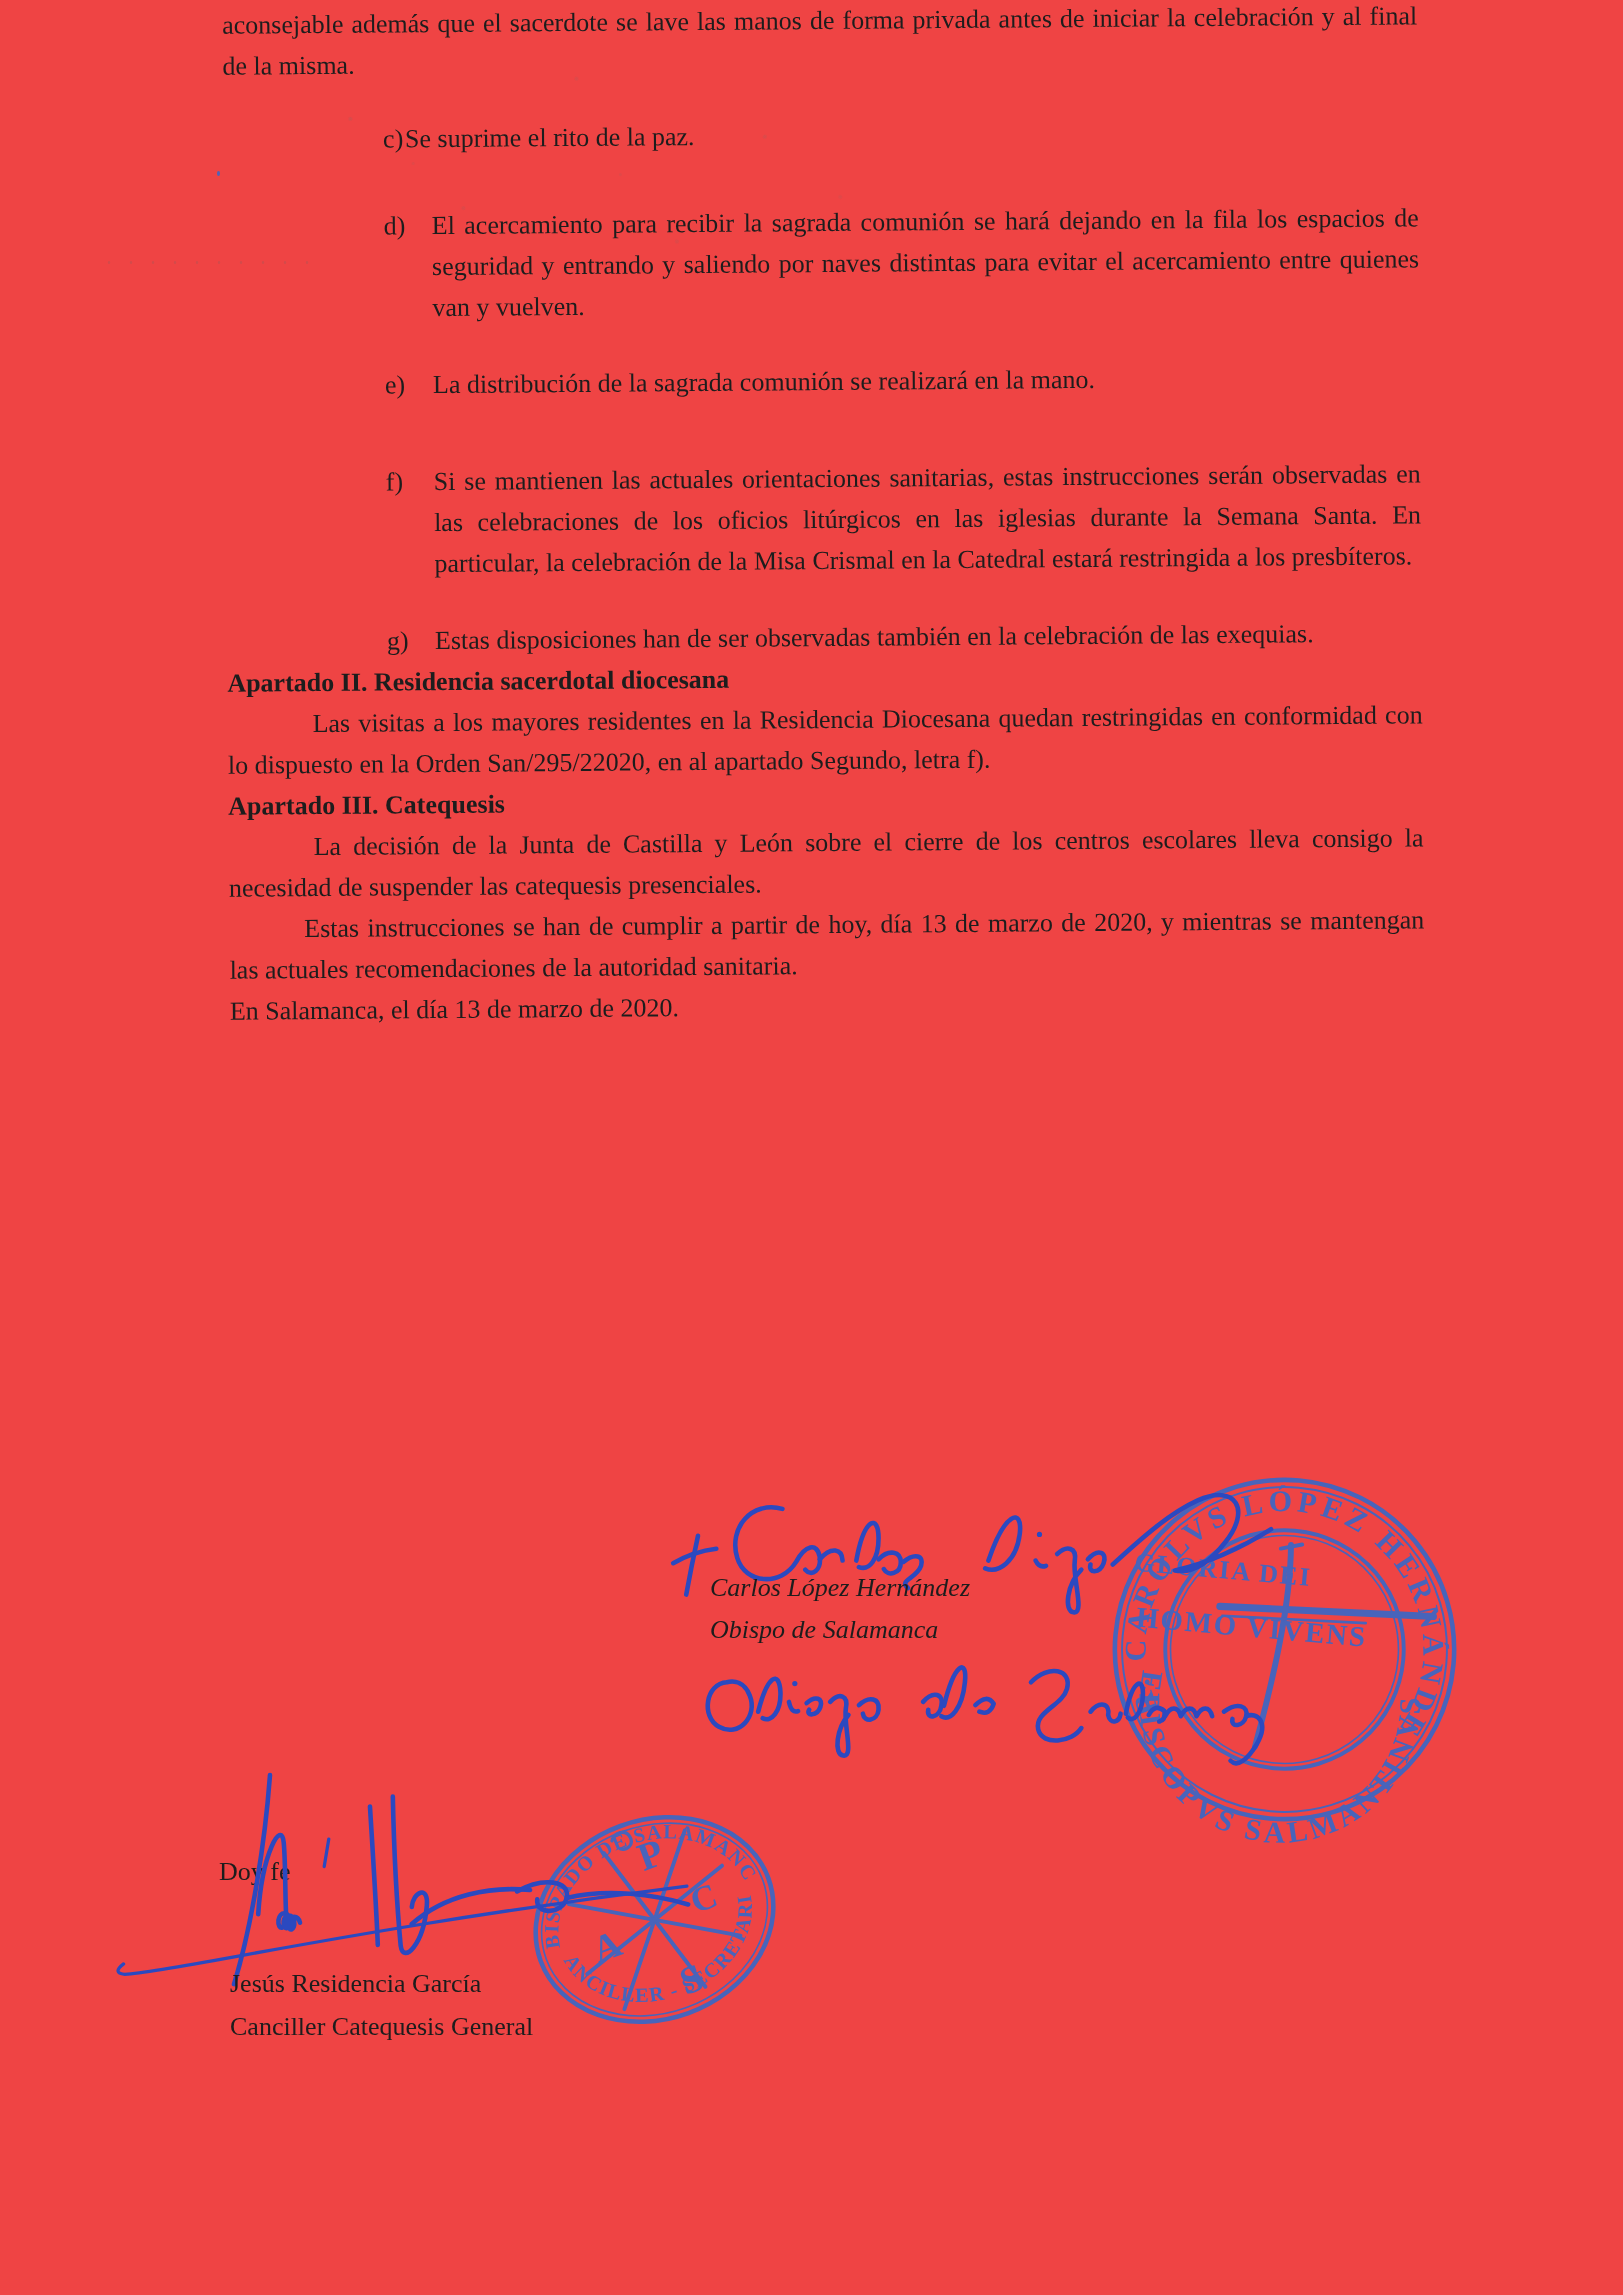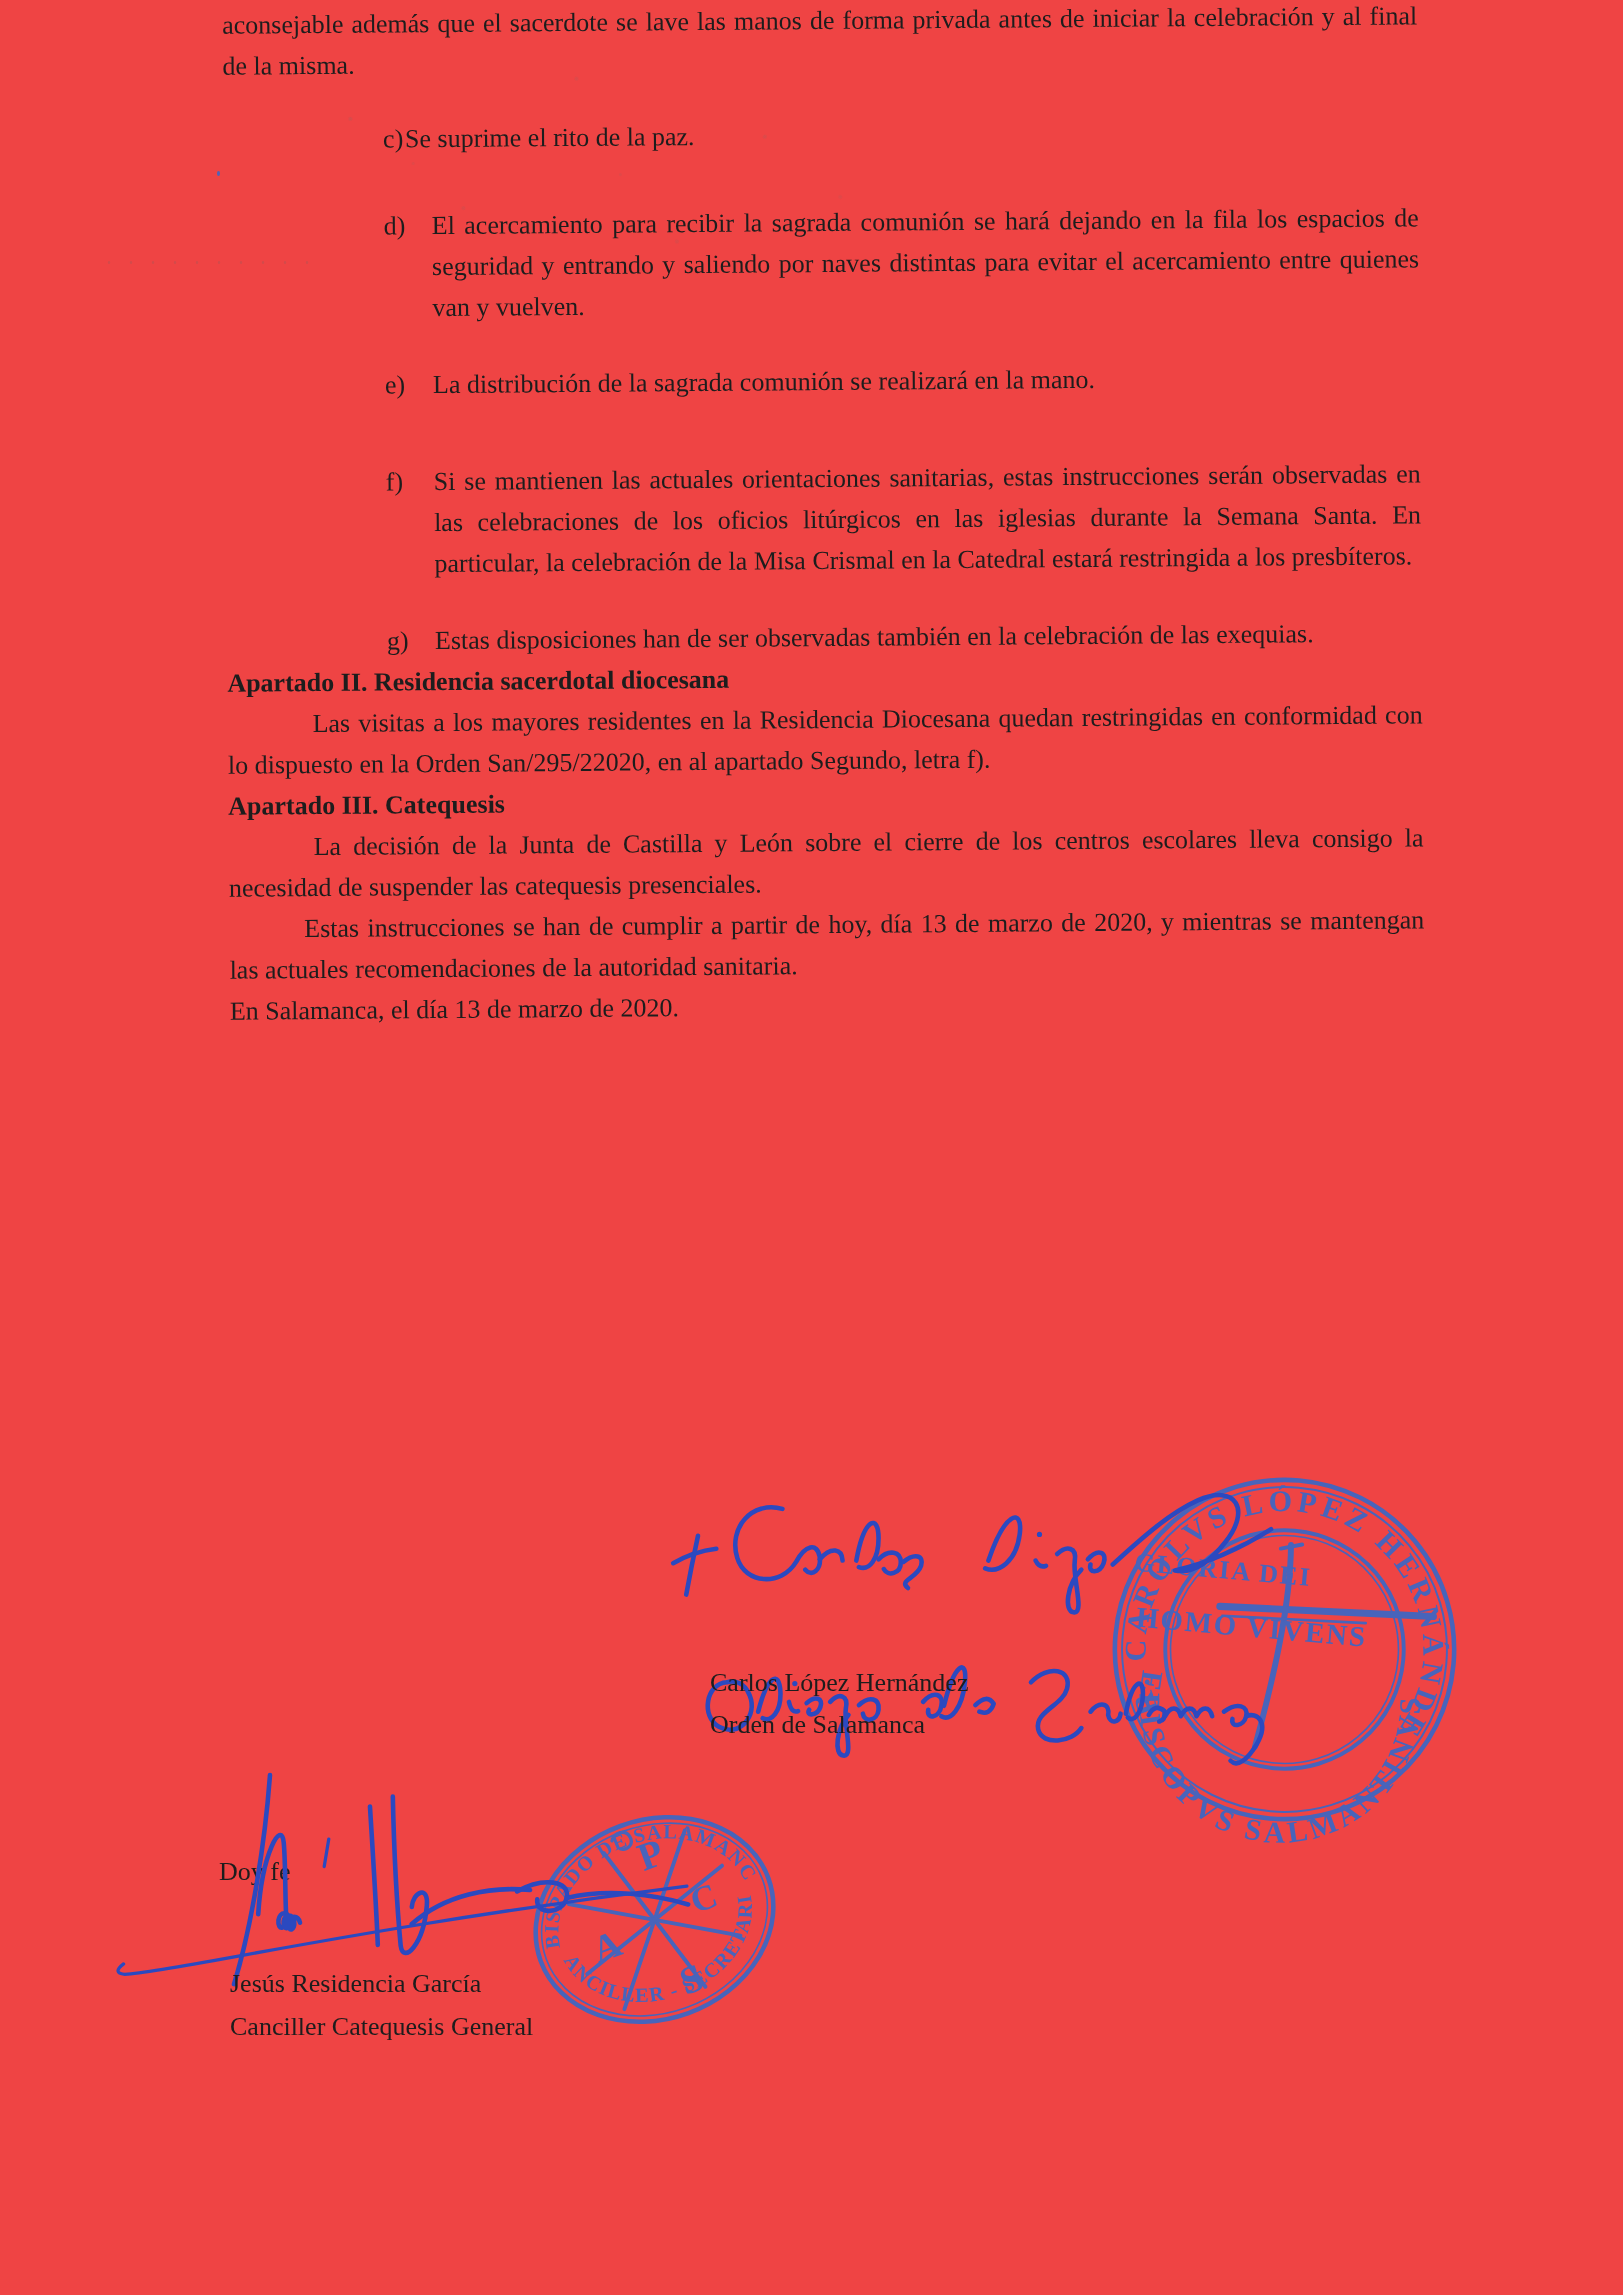--- a/index.html
+++ b/index.html
@@ -26,21 +26,21 @@
   .item .body{flex:1;text-align:justify;}
   .mt50{margin-top:33px;} .mt70{margin-top:46px;} .mt55{margin-top:36px;}
   .mt85{margin-top:56px;} .mt30{margin-top:19.6px;} .mt34{margin-top:22px;}
   .mt28{margin-top:18.3px;} .mt40{margin-top:26px;} .mt24{margin-top:15.7px;}
   .apartado{margin-left:192px;font-weight:bold;}
   .sec-par{margin-left:100px;text-indent:85px;text-align:justify;}
   .full-par{margin-left:0;text-indent:75px;text-align:justify;}
   .dateline{margin-left:75px;}
   
   .abs{position:absolute;font-size:26px;line-height:42px;}
-  .printed-bishop{left:710px;top:1662px;}
+  .printed-bishop{left:710px;top:1567px;font-style:italic;}
   .doyfe{left:219px;top:1851px;}
   .attestation{left:230px;top:1962px;line-height:43px;}
   
   .stamp{position:absolute;opacity:0.92;}
   .ink{position:absolute;}
   .stamp text{fill:#3a67c6;font-family:"Liberation Serif","DejaVu Serif",serif;font-weight:bold;}
   .stamp .ring{stroke:#3a67c6;fill:none;}
   .stamp .mark{stroke:#3a67c6;fill:none;stroke-linecap:round;}
   .ink path{stroke:#2b49c0;fill:none;stroke-linecap:round;stroke-linejoin:round;}
   
@@ -169,21 +169,21 @@
       <path d="M 730 348 C 740 295 758 290 756 322 C 754 350 740 362 733 354"></path>
       <path d="M 765 350 Q 775 332 789 344 Q 791 358 781 360"></path>
       <path d="M 790 352 C 798 336 810 336 814 352 C 822 336 834 336 838 352 C 846 336 858 336 862 352"></path>
       <path d="M 880 345 C 900 330 918 336 914 352 C 910 368 890 370 893 356"></path>
       <path d="M 914 352 C 930 345 950 360 930 395 C 915 420 900 430 890 420"></path>
     </g>
   </svg>
 
   <div class="abs printed-bishop">
     <div>Carlos López Hernández</div>
-    <div>Orden de Salamanca</div>
+    <div>Obispo de Salamanca</div>
   </div>
 
   <div class="abs doyfe">Doy fe</div>
 
   <svg class="stamp" style="left:517px;top:1797px;" width="275" height="249" viewBox="0 0 420 380">
     <title>- OBISPADO DE SALAMANCA -</title>
     <g transform="rotate(-20 210 187)">
       <ellipse class="ring" cx="210" cy="187" rx="185" ry="152" stroke-width="7"></ellipse>
       <ellipse class="ring" cx="210" cy="187" rx="176" ry="143" stroke-width="2.5"></ellipse>
       <defs>

